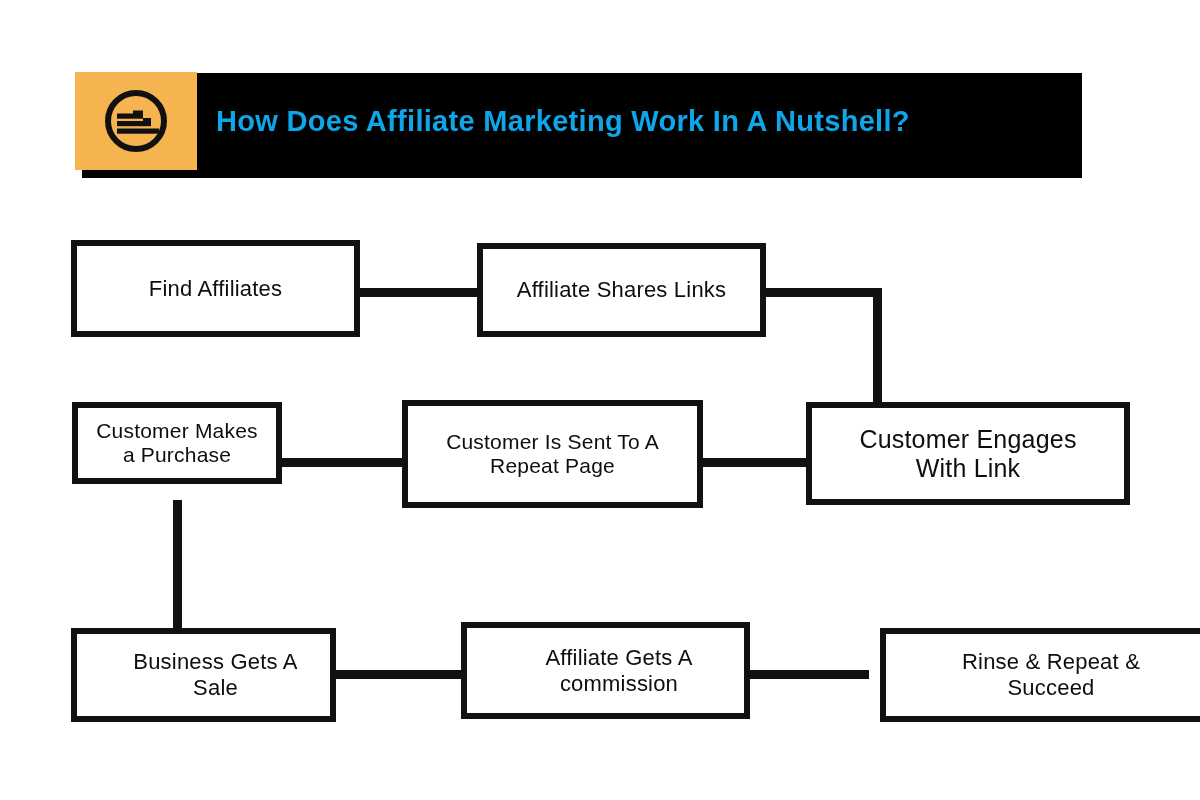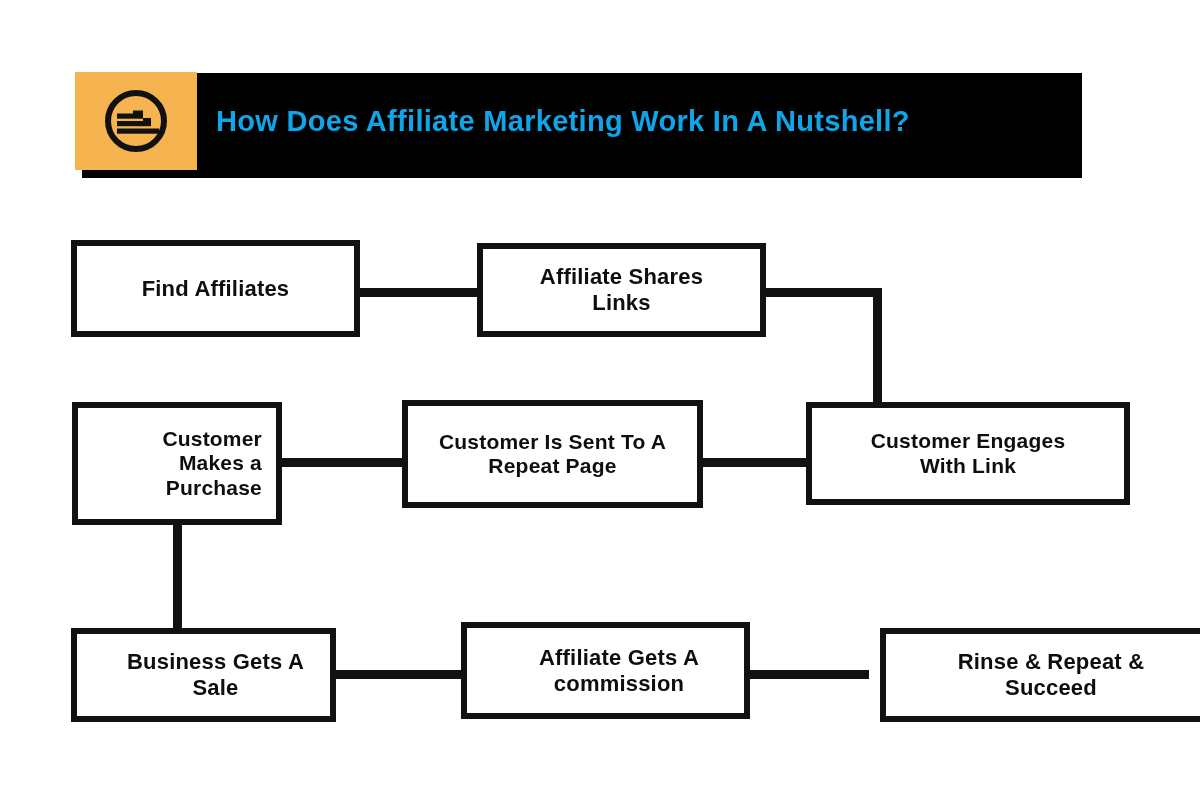--- a/index.html
+++ b/index.html
@@ -69,21 +69,21 @@
     background: #ffffff;
     border: 6px solid #111111;
     display: flex;
     align-items: center;
     justify-content: center;
     text-align: center;
     z-index: 3;
   }
   .node-label {
     color: #0e0e0e;
-    font-weight: bold;
+    font-weight: normal;
     line-height: 1.16;
     letter-spacing: 0.2px;
     padding: 0 8px;
   }
   .f-condensed {
     font-family: "Liberation Sans Narrow", "Liberation Sans", sans-serif;
     font-stretch: condensed;
   }
 
   
@@ -131,30 +131,30 @@
   <div class="conn" style="left:745px; top:670px; width:124px; height:9px;"></div>
 
   <div class="node" style="left:71px; top:240px; width:289px; height:97px;">
     <span class="node-label f-condensed" style="font-size:22px;">Find Affiliates</span>
   </div>
 
   <div class="node" style="left:477px; top:243px; width:289px; height:94px;align-items:center;">
     <span class="node-label f-condensed" style="font-size:22px; max-width:215px;">Affiliate Shares Links</span>
   </div>
 
-  <div class="node" style="left:72px; top:402px; width:210px; height:123px;text-align:right;">
+  <div class="node" style="left:72px; top:402px; width:210px; height:82px;">
     <span class="node-label" style="font-size:21px; max-width:170px;">Customer Makes a Purchase</span>
   </div>
 
   <div class="node" style="left:402px; top:400px; width:301px; height:108px;">
     <span class="node-label" style="font-size:21px; max-width:272px;">Customer Is Sent To A Repeat Page</span>
   </div>
 
   <div class="node" style="left:806px; top:402px; width:324px; height:103px;">
-    <span class="node-label" style="font-size:21px; max-width:232px;">Customer Engages With Link</span>
+    <span class="node-label" style="font-size:25px; max-width:232px;">Customer Engages With Link</span>
   </div>
 
   <div class="node" style="left:71px; top:628px; width:265px; height:94px;padding-left:24px;">
     <span class="node-label f-condensed" style="font-size:22px; max-width:245px;">Business Gets A Sale</span>
   </div>
 
   <div class="node" style="left:461px; top:622px; width:289px; height:97px;padding-left:27px;">
     <span class="node-label f-condensed" style="font-size:22px; max-width:236px;">Affiliate Gets A commission</span>
   </div>
 

